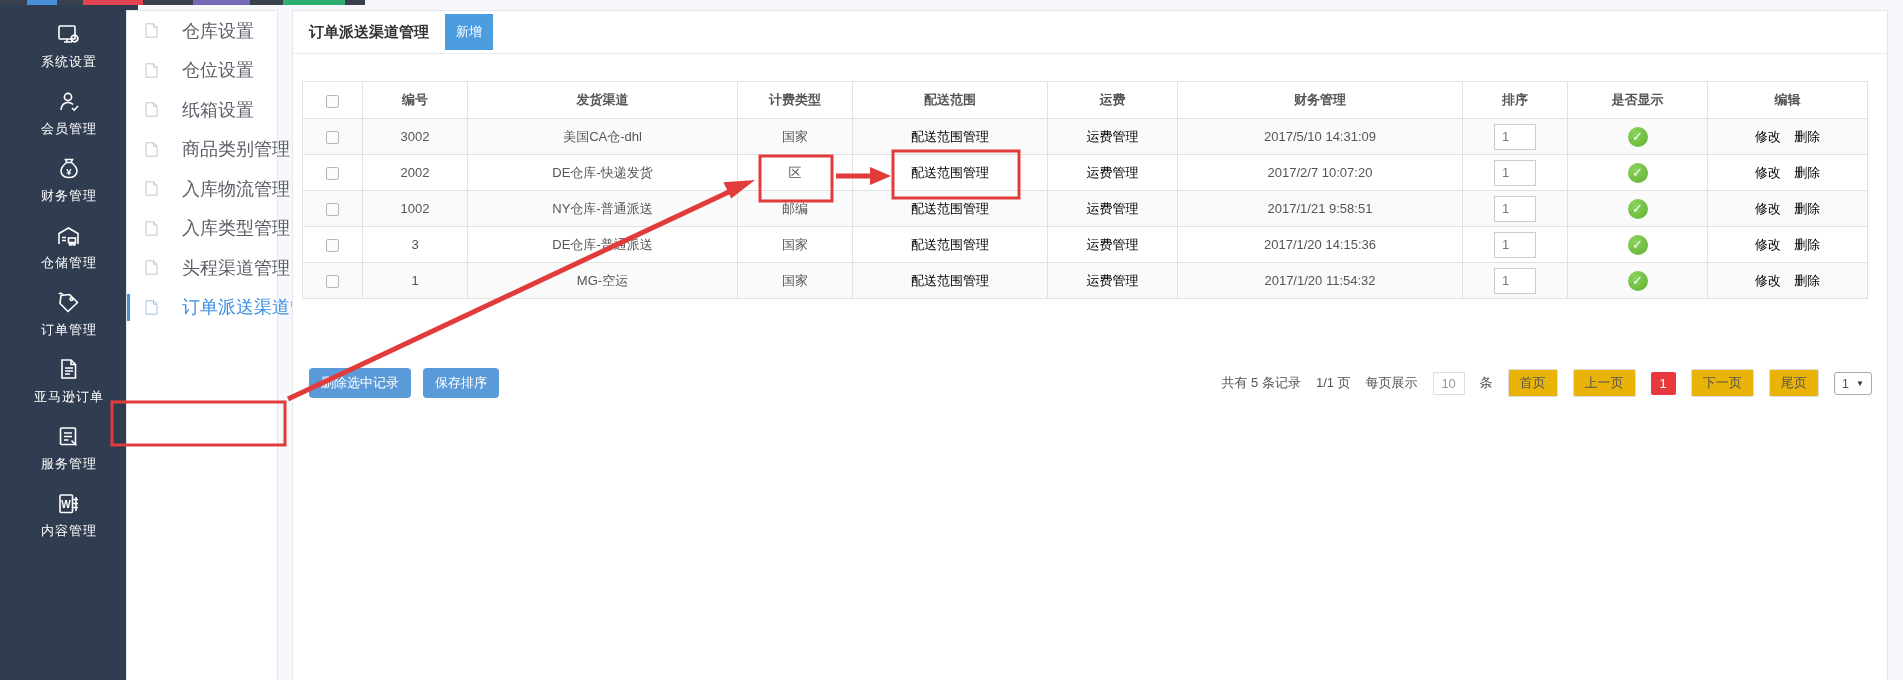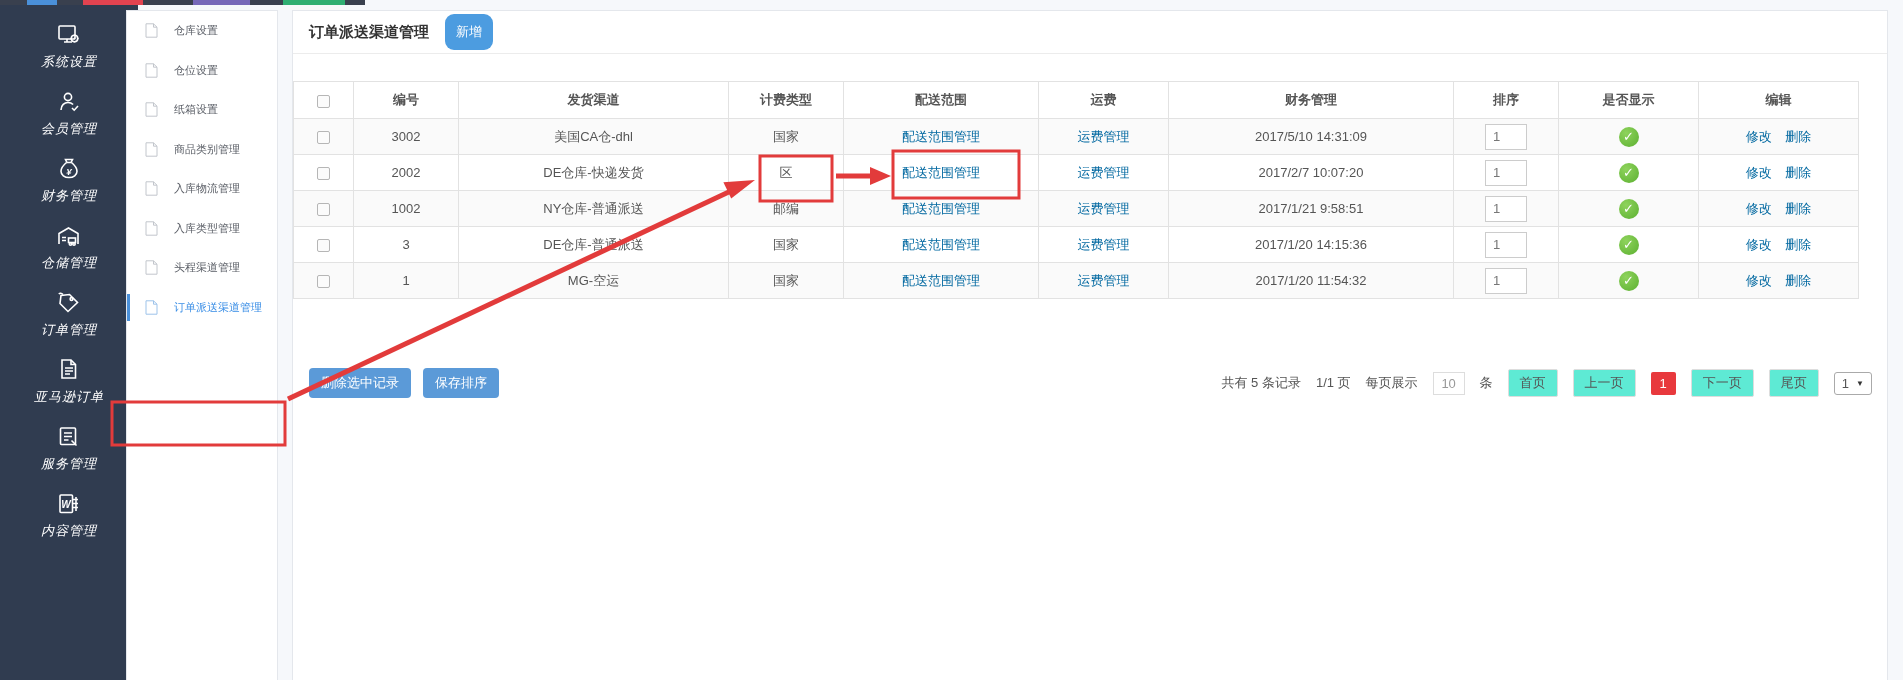--- a/index.html
+++ b/index.html
@@ -12,55 +12,55 @@
     color:#555;
   }
   
   .top-strip { position:absolute; left:0; top:0; width:365px; height:5px; background:#39404e; }
   .strip-seg { position:absolute; top:0; height:5px; }
   .seg-blue   { left:27px;  width:30px; }
   .seg-red    { left:83px;  width:60px; }
   .seg-purple { left:193px; width:57px; }
   .seg-green  { left:283px; width:62px; }
   
-  .sidebar { position:absolute; left:0; top:5px; width:138px; height:675px; background:#303c50; padding-top:8px;font-style:italic; }
+  .sidebar { position:absolute; left:0; top:5px; width:138px; height:675px; background:#303c50; padding-top:8px; }
   .side-item { height:67px; display:flex; flex-direction:column; align-items:center; justify-content:center; gap:5px; color:#fff; cursor:pointer; }
   .side-item.active { background:#5799d2; }
   .side-label { font-size:13px; letter-spacing:1px; white-space:nowrap; }
   .side-icon { width:26px; height:26px; display:block; }
   
   .menu-card { position:absolute; left:126px; top:10px; width:152px; height:670px; background:#fff; border:1px solid #e4e7ec; border-bottom:none; }
-  .menu-item { height:39.5px; display:flex; align-items:center; gap:16px; padding-left:18px; font-size:11px; color:#5a5e66; cursor:pointer; position:relative; white-space:nowrap;font-family:Liberation Serif, serif; }
+  .menu-item { height:39.5px; display:flex; align-items:center; gap:24px; padding-left:18px; font-size:18px; color:#5a5e66; cursor:pointer; position:relative; white-space:nowrap;font-family:Liberation Serif, serif; }
   .menu-item.active { color:#3a8ee6; }
   .menu-item.active::before { content:""; position:absolute; left:0; top:6px; bottom:6px; width:3px; background:#4a90d9; }
   .file-icon { flex:0 0 auto; }
   
   .content-card { position:absolute; left:292px; top:10px; width:1596px; height:670px; background:#fff; border:1px solid #e4e7ec; border-bottom:none; }
   .title-row { height:43px; display:flex; align-items:center; padding-left:16px; gap:16px; border-bottom:1px solid #ececec; }
   .page-title { font-size:15px; font-weight:bold; color:#333; }
-  .add-btn { background:#4c9ce0; color:#fff; border:none; border-radius:9px; font-size:13px; padding:9px 11px; cursor:pointer; }
-  
-  table.grid { position:absolute; left:0; top:70px; width:1565px; border-collapse:collapse; table-layout:fixed; font-size:13px; color:#555; text-align:center; background:#fff; }
+  .add-btn { background:#4c9ce0; color:#fff; border:none; border-radius:0; font-size:13px; padding:9px 11px; cursor:pointer; }
+  
+  table.grid { position:absolute; left:9px; top:70px; width:1565px; border-collapse:collapse; table-layout:fixed; font-size:13px; color:#555; text-align:center; background:#fff; }
   .grid th, .grid td { border:1px solid #e2e2e2; }
   .grid th { height:37px; font-weight:bold; color:#555; }
   .grid td { height:36px; }
   .grid tbody tr:nth-child(odd) { background:#fafafa; }
-  a.tbl-link { color:#0369a1; text-decoration:none; cursor:pointer; }
+  a.tbl-link { color:#000000; text-decoration:none; cursor:pointer; }
   .edit-links a { margin:4px 5px; }
   input.row-check, input.head-check { appearance:none; -webkit-appearance:none; width:13px; height:13px; border:1px solid #b6b6b6; border-radius:2px; background:#fbfbfb; vertical-align:middle; cursor:pointer; }
   input.sort-input { width:42px; height:26px; border:1px solid #ccc; background:#fff; font-size:13px; color:#777; padding-left:7px; font-family:inherit; }
   .check-badge { width:20px; height:20px; border-radius:50%; margin:0 auto;
     background:radial-gradient(circle at 35% 30%, #8ed35c, #5cb031);
     color:#fff; font-size:13px; font-weight:bold; line-height:20px; text-align:center; }
   
   .bottom-row { position:absolute; left:16px; right:15px; top:357px; display:flex; align-items:center; }
   .act-btn { background:#5b9ad8; color:#fff; border:none; border-radius:4px; font-size:13px; padding:6px 12px; margin-right:12px; cursor:pointer; }
   .pagination { margin-left:auto; display:flex; align-items:center; gap:15px; font-size:13px; color:#555; white-space:nowrap; }
   .pg-input { width:32px; height:23px; border:1px solid #ddd; color:#999; text-align:center; font-size:13px; font-family:inherit; }
-  .pg-btn { border:1px solid #ddd; background:#5eead4; padding:4px 11px; font-size:13px; color:#555; border-radius:2px; cursor:pointer;text-align:center; }
+  .pg-btn { border:1px solid #ddd; background:#eab308; padding:4px 11px; font-size:13px; color:#555; border-radius:2px; cursor:pointer;text-align:center; }
   .pg-current { background:#e8393d; color:#fff; padding:4px 9px; border-radius:2px; cursor:default; }
   .pg-select { border:1px solid #aaa; border-radius:3px; padding:3px 7px; display:flex; align-items:center; gap:7px; color:#555; cursor:pointer; background:#fff; }
   .pg-caret { font-size:8px; color:#333; }
   
   svg.annotations { position:absolute; left:0; top:0; width:1903px; height:680px; pointer-events:none; }
 </style>
 </head>
 <body>
 
 <div class="top-strip">

